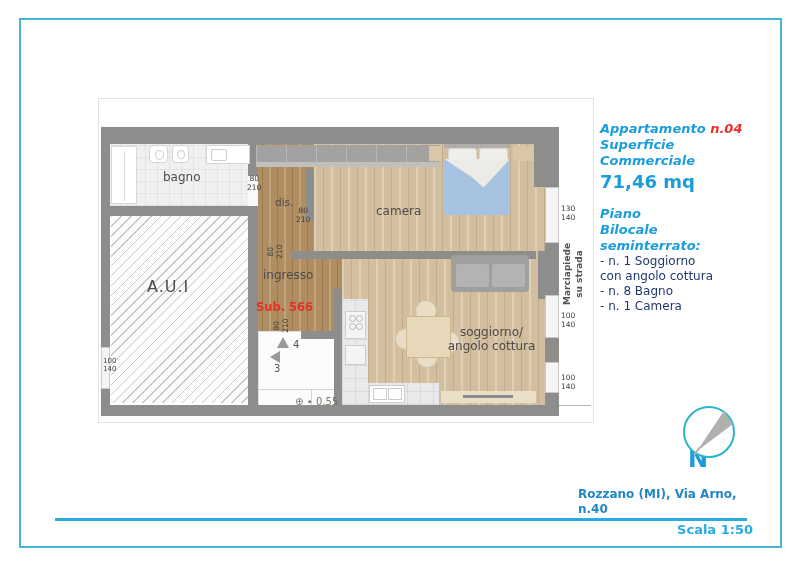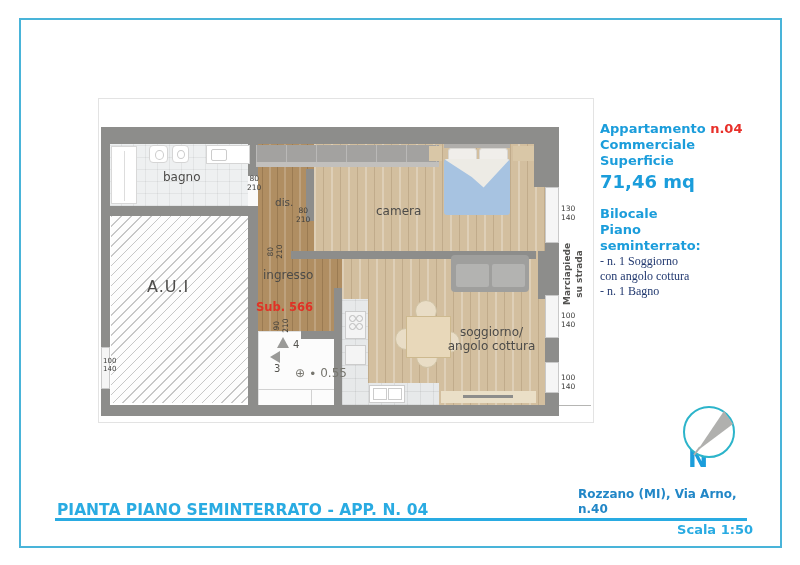--- a/index.html
+++ b/index.html
@@ -28,34 +28,34 @@
   .whitefloor{background:#fcfcfc;}
   .glass{background:#f5f5f5;border:1px solid #c9c9c9;z-index:4;box-sizing:border-box;}
   .gap{background:#fafafa;z-index:4;}
   .furn{z-index:5;}
   .room-label{z-index:6;color:#4c4b49;font-size:12px;white-space:nowrap;}
   .dim{z-index:6;color:#3d3d3b;font-size:7.5px;line-height:1.15;text-align:center;white-space:nowrap;}
   .dim.vert{transform:rotate(-90deg);transform-origin:center;}
   .red{color:#e03226;font-weight:bold;}
   
   #panel{left:600px;top:121px;width:180px;}
-  .p-head{color:#1b9ddb;font-weight:bold;font-size:13px;line-height:16px;}
+  .p-head{color:#1b9ddb;font-weight:bold;font-size:13px;line-height:16px;font-style:italic;}
   .p-big{color:#1b9ddb;font-weight:bold;font-size:18px;line-height:22px;margin-top:2px;}
-  .p-list{color:#21386f;font-size:12px;line-height:15px;font-family:Liberation Serif, serif;}
+  .p-list{color:#21386f;font-size:12px;line-height:15px;}
   
   #title{left:57px;top:501px;color:#29abe2;font-weight:bold;font-size:15.5px;white-space:nowrap;z-index:8;}
   #rule{left:55px;top:518px;width:692px;height:3px;background:#29abe2;z-index:7;}
   #address{left:578px;top:487px;width:170px;color:#2287c7;font-weight:bold;font-size:12px;line-height:15px;z-index:8;}
   #scala{left:613px;top:522px;width:140px;text-align:right;color:#29abe2;font-weight:bold;font-size:13px;z-index:8;}
   #north-letter{left:688px;top:445px;color:#1b9ddb;font-weight:bold;font-size:24px;}
   
   .tri-up{width:0;height:0;border-left:6px solid transparent;border-right:6px solid transparent;border-bottom:11px solid #9a9a98;z-index:6;}
   .tri-left{width:0;height:0;border-top:6px solid transparent;border-bottom:6px solid transparent;border-right:10px solid #9a9a98;z-index:6;}
   .step-num{z-index:6;color:#55544f;font-size:10px;}
-  .level{z-index:6;color:#77766f;font-size:12px;white-space:nowrap;}
+  .level{z-index:6;color:#77766f;font-size:10px;white-space:nowrap;margin-top:30px;}
   .chair{width:20px;height:20px;border-radius:50%;background:#e9ddc6;border:1px solid #d0c3a5;z-index:5;}
   .sofa-cushion{position:absolute;background:#b3b3b1;border-radius:2px;}
 </style>
 </head>
 <body>
 
 <div id="stage">
   <div class="abs" id="frame"></div>
 
   <div class="abs" id="plan">
@@ -195,39 +195,39 @@
       <span>su strada</span>
     </div>
     <div class="abs" style="left:460px;top:306px;width:32px;border-top:1px solid #b5b5b3;z-index:6"></div>
   </div>
 
   <div class="abs" id="panel">
     <div class="p-head">
       <span>Appartamento</span>
       <span class="red" style="color:#e8302a">n.04</span>
     </div>
+    <div class="p-head">Superficie</div>
     <div class="p-head">Commerciale</div>
-    <div class="p-head">Superficie</div>
     <div class="p-big">71,46 mq</div>
     <div style="height:13px"></div>
+    <div class="p-head">Piano</div>
     <div class="p-head">Bilocale</div>
-    <div class="p-head">Piano</div>
     <div class="p-head">seminterrato:</div>
     <div class="p-list">- n. 1 Soggiorno</div>
     <div class="p-list">con angolo cottura</div>
-    <div class="p-list">- n. 1 Bagno</div>
+    <div class="p-list">- n. 8 Bagno</div>
+    <div class="p-list">- n. 1 Camera</div>
   </div>
 
   <svg class="abs" style="left:682px;top:403px;z-index:7" width="60" height="64" viewBox="0 0 60 64">
     <circle cx="27" cy="29" r="25" fill="#ffffff" stroke="#2cb4ca" stroke-width="2"></circle>
     <polygon points="15,48 42,8 51,21" fill="#b0b0ae"></polygon>
     <line x1="12" y1="52" x2="18" y2="44" stroke="#b0b0ae" stroke-width="2"></line>
   </svg>
   <div class="abs" id="north-letter">N</div>
 
-  <div class="abs" id="title">PIANTA PIANO SEMINTERRATO - APP. N. 04</div>
   <div class="abs" id="rule"></div>
   <div class="abs" id="address">
     <span>Rozzano (MI), Via Arno,</span><br>
     <span>n.40</span>
   </div>
   <div class="abs" id="scala">Scala 1:50</div>
 </div>
 
 </body></html>

